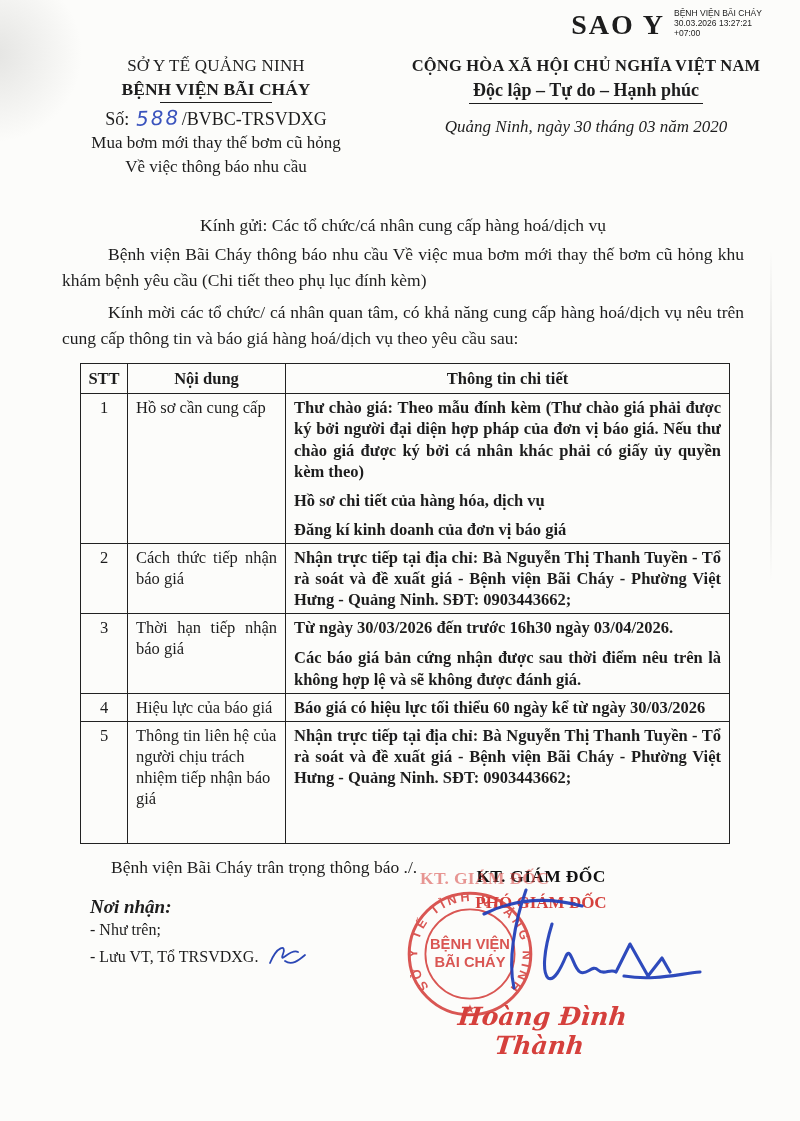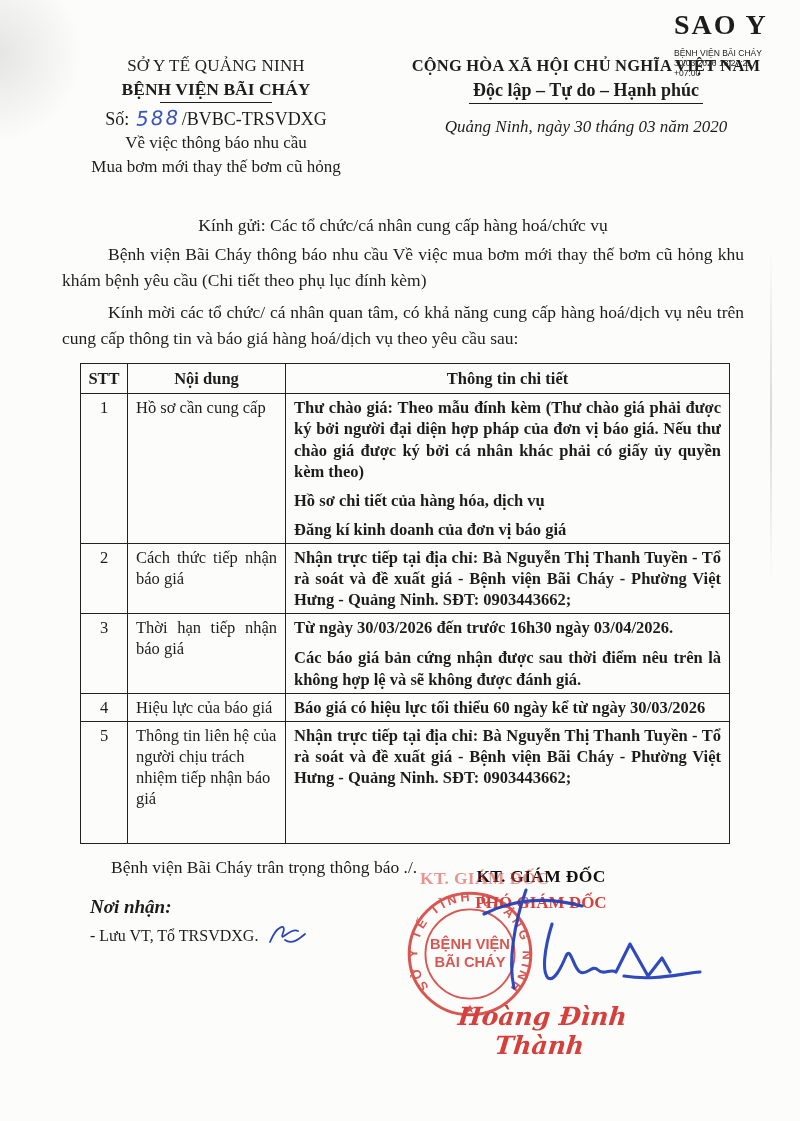--- a/index.html
+++ b/index.html
@@ -17,21 +17,21 @@
     position:absolute; left:-30px; top:-10px; width:120px; height:160px;
     background:radial-gradient(ellipse at 20% 40%, rgba(120,120,118,.18), rgba(120,120,118,0) 65%);
     pointer-events:none;
   }
   .edge-line {
     position:absolute; right:28px; top:250px; width:2px; height:330px;
     background:linear-gradient(to bottom, rgba(150,150,150,0), rgba(150,150,150,.35), rgba(150,150,150,0));
   }
 
   
-  .certify { position:absolute; top:8px; right:18px; display:flex; gap:9px; align-items:flex-start;flex-direction:column; }
+  .certify { position:absolute; top:8px; right:18px; display:flex; gap:9px; align-items:flex-start; }
   .saoy { font-weight:bold; font-size:28px; letter-spacing:2px; line-height:1; padding-top:3px; }
   .certify-info { font-family:"Liberation Sans", sans-serif; font-size:8.5px; line-height:1.2; color:#222; width:108px; }
 
   
   .header-row { display:flex; padding:56px 18px 0 42px; }
   .h-left { width:348px; text-align:center; }
   .h-right { flex:1; text-align:center; }
   .agency { font-size:17px; letter-spacing:.2px; }
   .org { font-size:17.5px; font-weight:bold; margin-top:3px; }
   .org-underline { width:112px; border-bottom:1.6px solid #1d1d1d; margin:2px auto 3px auto; }
@@ -95,32 +95,32 @@
 
   <div class="header-row">
     <div class="h-left">
       <div class="agency">SỞ Y TẾ QUẢNG NINH</div>
       <div class="org">BỆNH VIỆN BÃI CHÁY</div>
       <div class="org-underline"></div>
       <div class="so-line">
         <span>Số:</span>
         <span class="hand-number">588</span><span>/BVBC-TRSVDXG</span>
       </div>
+      <div class="subject">Mua bơm mới thay thế bơm cũ hỏng</div>
       <div class="subject">Về việc thông báo nhu cầu</div>
-      <div class="subject">Mua bơm mới thay thế bơm cũ hỏng</div>
     </div>
     <div class="h-right">
       <div class="national1">CỘNG HÒA XÃ HỘI CHỦ NGHĨA VIỆT NAM</div>
       <div><span class="national2">Độc lập – Tự do – Hạnh phúc</span></div>
       <div class="dateline">Quảng Ninh, ngày 30 tháng 03 năm 2020</div>
     </div>
   </div>
 
   <div class="body-text">
-    <div class="salutation">Kính gửi: Các tổ chức/cá nhân cung cấp hàng hoá/chức vụ</div>
+    <div class="salutation">Kính gửi: Các tổ chức/cá nhân cung cấp hàng hoá/dịch vụ</div>
     <div class="para">Bệnh viện Bãi Cháy thông báo nhu cầu Về việc mua bơm mới thay thế bơm cũ hỏng khu khám bệnh yêu cầu (Chi tiết theo phụ lục đính kèm)</div>
     <div class="para">Kính mời các tổ chức/ cá nhân quan tâm, có khả năng cung cấp hàng hoá/dịch vụ nêu trên cung cấp thông tin và báo giá hàng hoá/dịch vụ theo yêu cầu sau:</div>
   </div>
 
   <table class="spec">
     <colgroup>
         <col class="c-stt">
         <col class="c-topic">
         <col class="c-detail">
       </colgroup>
@@ -168,20 +168,21 @@
         <div class="dp">Nhận trực tiếp tại địa chỉ: Bà Nguyễn Thị Thanh Tuyền - Tổ rà soát và đề xuất giá - Bệnh viện Bãi Cháy - Phường Việt Hưng - Quảng Ninh. SĐT: 0903443662;</div>
       </td>
     </tr>
   </tbody>
     </table>
 
   <div class="closing">Bệnh viện Bãi Cháy trân trọng thông báo ./.</div>
 
   <div class="recipients">
     <div class="label">Nơi nhận:</div>
+    <div class="item">- Như trên;</div>
     <div class="item">
       <span>- Lưu VT, Tổ TRSVDXG.</span>
       <svg class="init-squiggle" width="42" height="28" viewBox="0 0 42 28">
         <path d="M4,21 C11,4 21,2 17,12 C13,23 24,6 32,10 M19,19 C26,24 33,18 39,13" fill="none" stroke="#2b47b5" stroke-width="1.8" stroke-linecap="round"></path>
       </svg>
     </div>
   </div>
 
   <div class="sign-block">
     <div class="title1">

